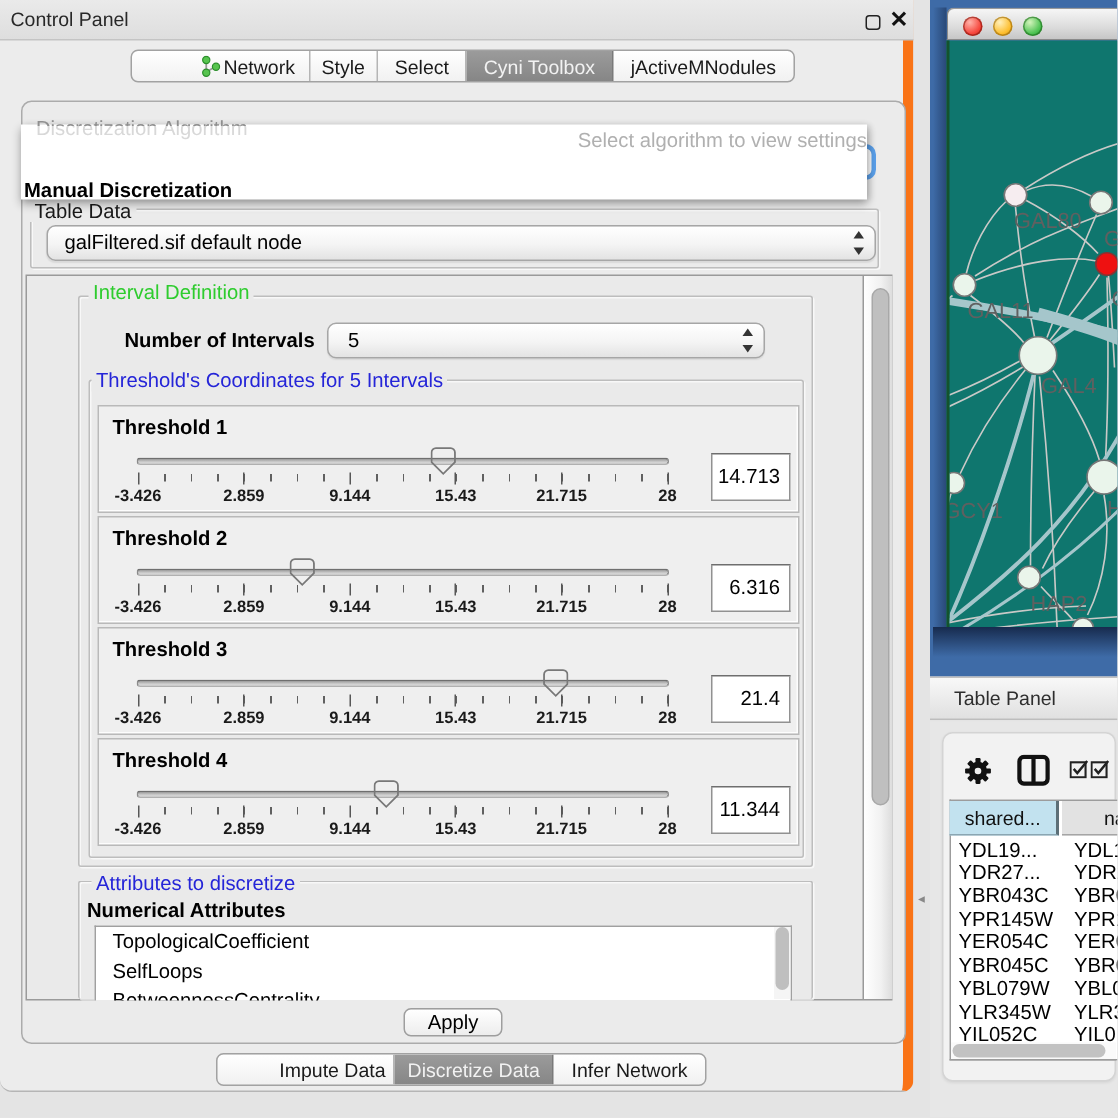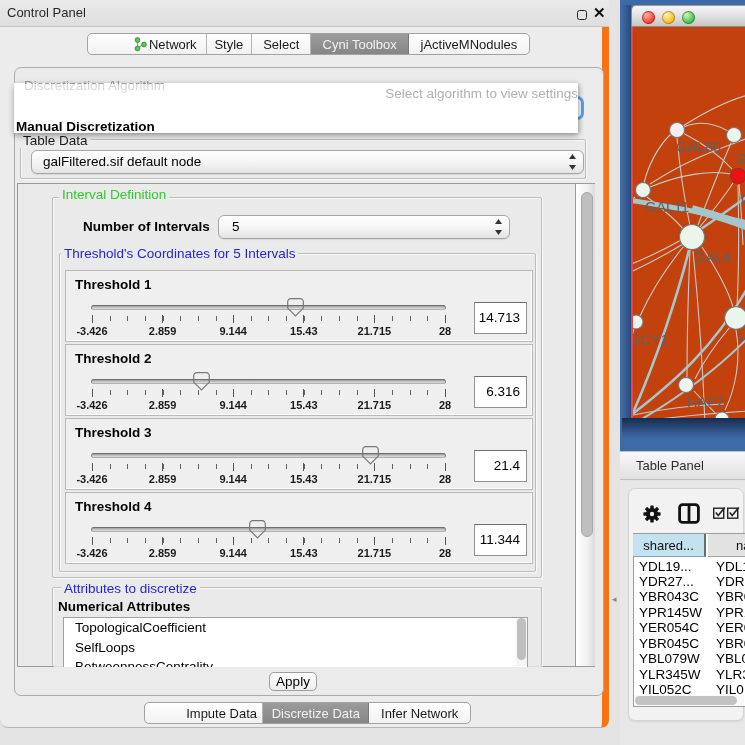--- a/index.html
+++ b/index.html
@@ -7,22 +7,22 @@
 #root { position:relative; width:745px; height:745px; }
 .abs { position:absolute; }
 
 
 #blue { left:620px; top:0; width:125px; height:451px; background:#3e6ba7; }
 #netwin { left:631px; top:5px; width:114px; height:413px; }
 #nettitle { left:0; top:0; width:114px; height:22px;
   background:linear-gradient(#f6f6f6,#dcdcdc 60%,#c6c6c6);
   border-top:1px solid #9a9a9a; border-bottom:1px solid #8a8a8a; border-left:1px solid #8a8a8a; border-top-left-radius:5px; }
 .tl { position:absolute; top:5px; width:13px; height:13px; border-radius:50%; }
-#netcanvas { left:0; top:22px; width:114px; height:391px; background:#c2410c;
-  border-left:2px solid #ef4444; overflow:hidden; }
+#netcanvas { left:0; top:22px; width:114px; height:391px; background:#0f766e;
+  border-left:2px solid #14532d; overflow:hidden; }
 #netshadow { left:622px; top:418px; width:123px; height:20px;
   background:linear-gradient(rgba(13,27,56,0.8), rgba(62,107,167,0.05)); }
 #netlshadow { left:622px; top:5px; width:9px; height:413px;
   background:linear-gradient(90deg, rgba(62,107,167,0), rgba(15,30,60,0.45)); }
 #tpbar { left:620px; top:451px; width:125px; height:29px;
   background:linear-gradient(#f8f8f8,#e0e0e0); border-top:1px solid #c0c0c0; border-bottom:1px solid #bdbdbd;
   font-size:13px; color:#2e2e2e; line-height:28px; padding-left:16px; }
 #tparea { left:620px; top:481px; width:125px; height:264px; background:#e7e7e7; }
 #tcard { left:628px; top:488px; width:116px; height:233px; background:#f2f2f2;
   border:1px solid #d4d4d4; border-radius:7px; box-shadow:0 1px 2px rgba(0,0,0,0.08); }
@@ -115,21 +115,21 @@
 #lsb { left:516px; top:618px; width:11px; height:48px; background:#f5f5f5; }
 #lsbthumb { left:517px; top:618px; width:9px; height:42px; background:#bfbfbf; border-radius:5px; }
 
 
 #spane { left:17px; top:183px; width:578px; height:484px; border:1px solid #9a9a9a; background:#eaeaea; }
 #vsb { left:575px; top:184px; width:20px; height:482px; border-left:1px solid #9a9a9a;
   background:linear-gradient(90deg,#ffffff,#f1f1f1 60%,#dcdcdc); }
 #vsbthumb { left:581px; top:192px; width:12px; height:345px; background:#bfbfbf;
   border:1px solid #a8a8a8; border-radius:7px; }
 
-#applybtn { left:269px; top:672px; width:48px; height:19px; background:linear-gradient(#ffffff,#ededed);
+#applybtn { left:269px; top:672px; width:66px; height:19px; background:linear-gradient(#ffffff,#ededed);
   border:1px solid #9e9e9e; border-radius:5px; font-size:13.5px; color:#000; text-align:center; line-height:18px; }
 
 #divarrow { left:612px; top:594px; font-size:9px; color:#888; }
 </style></head>
 <body>
 <div id="root">
 
   <div class="abs" id="blue"></div>
   <div class="abs" id="netlshadow"></div>
   <div class="abs" id="netwin">

